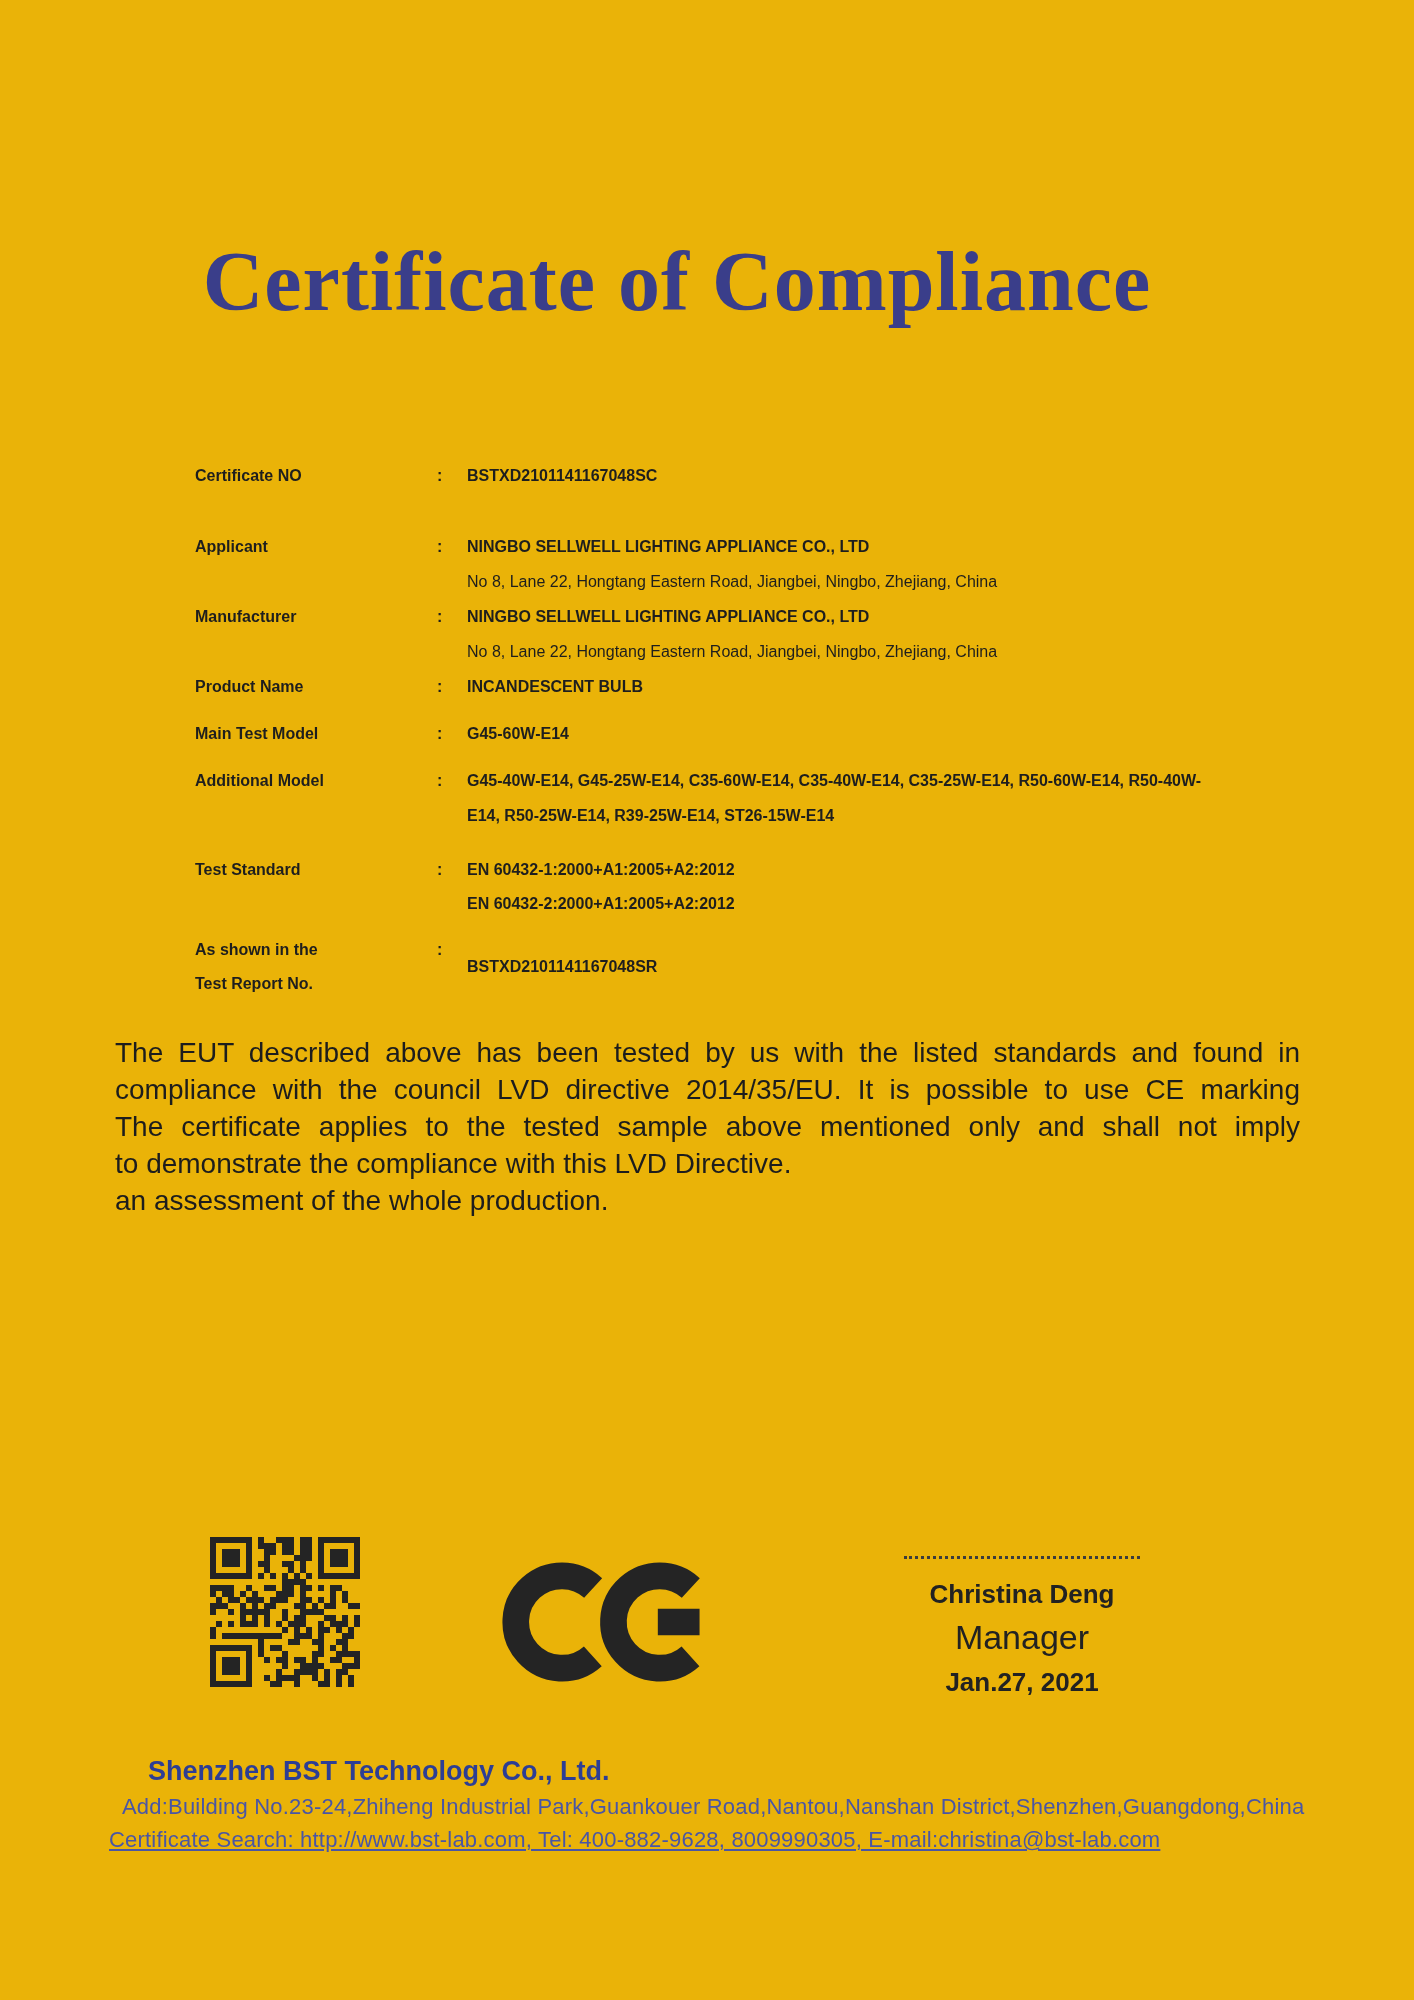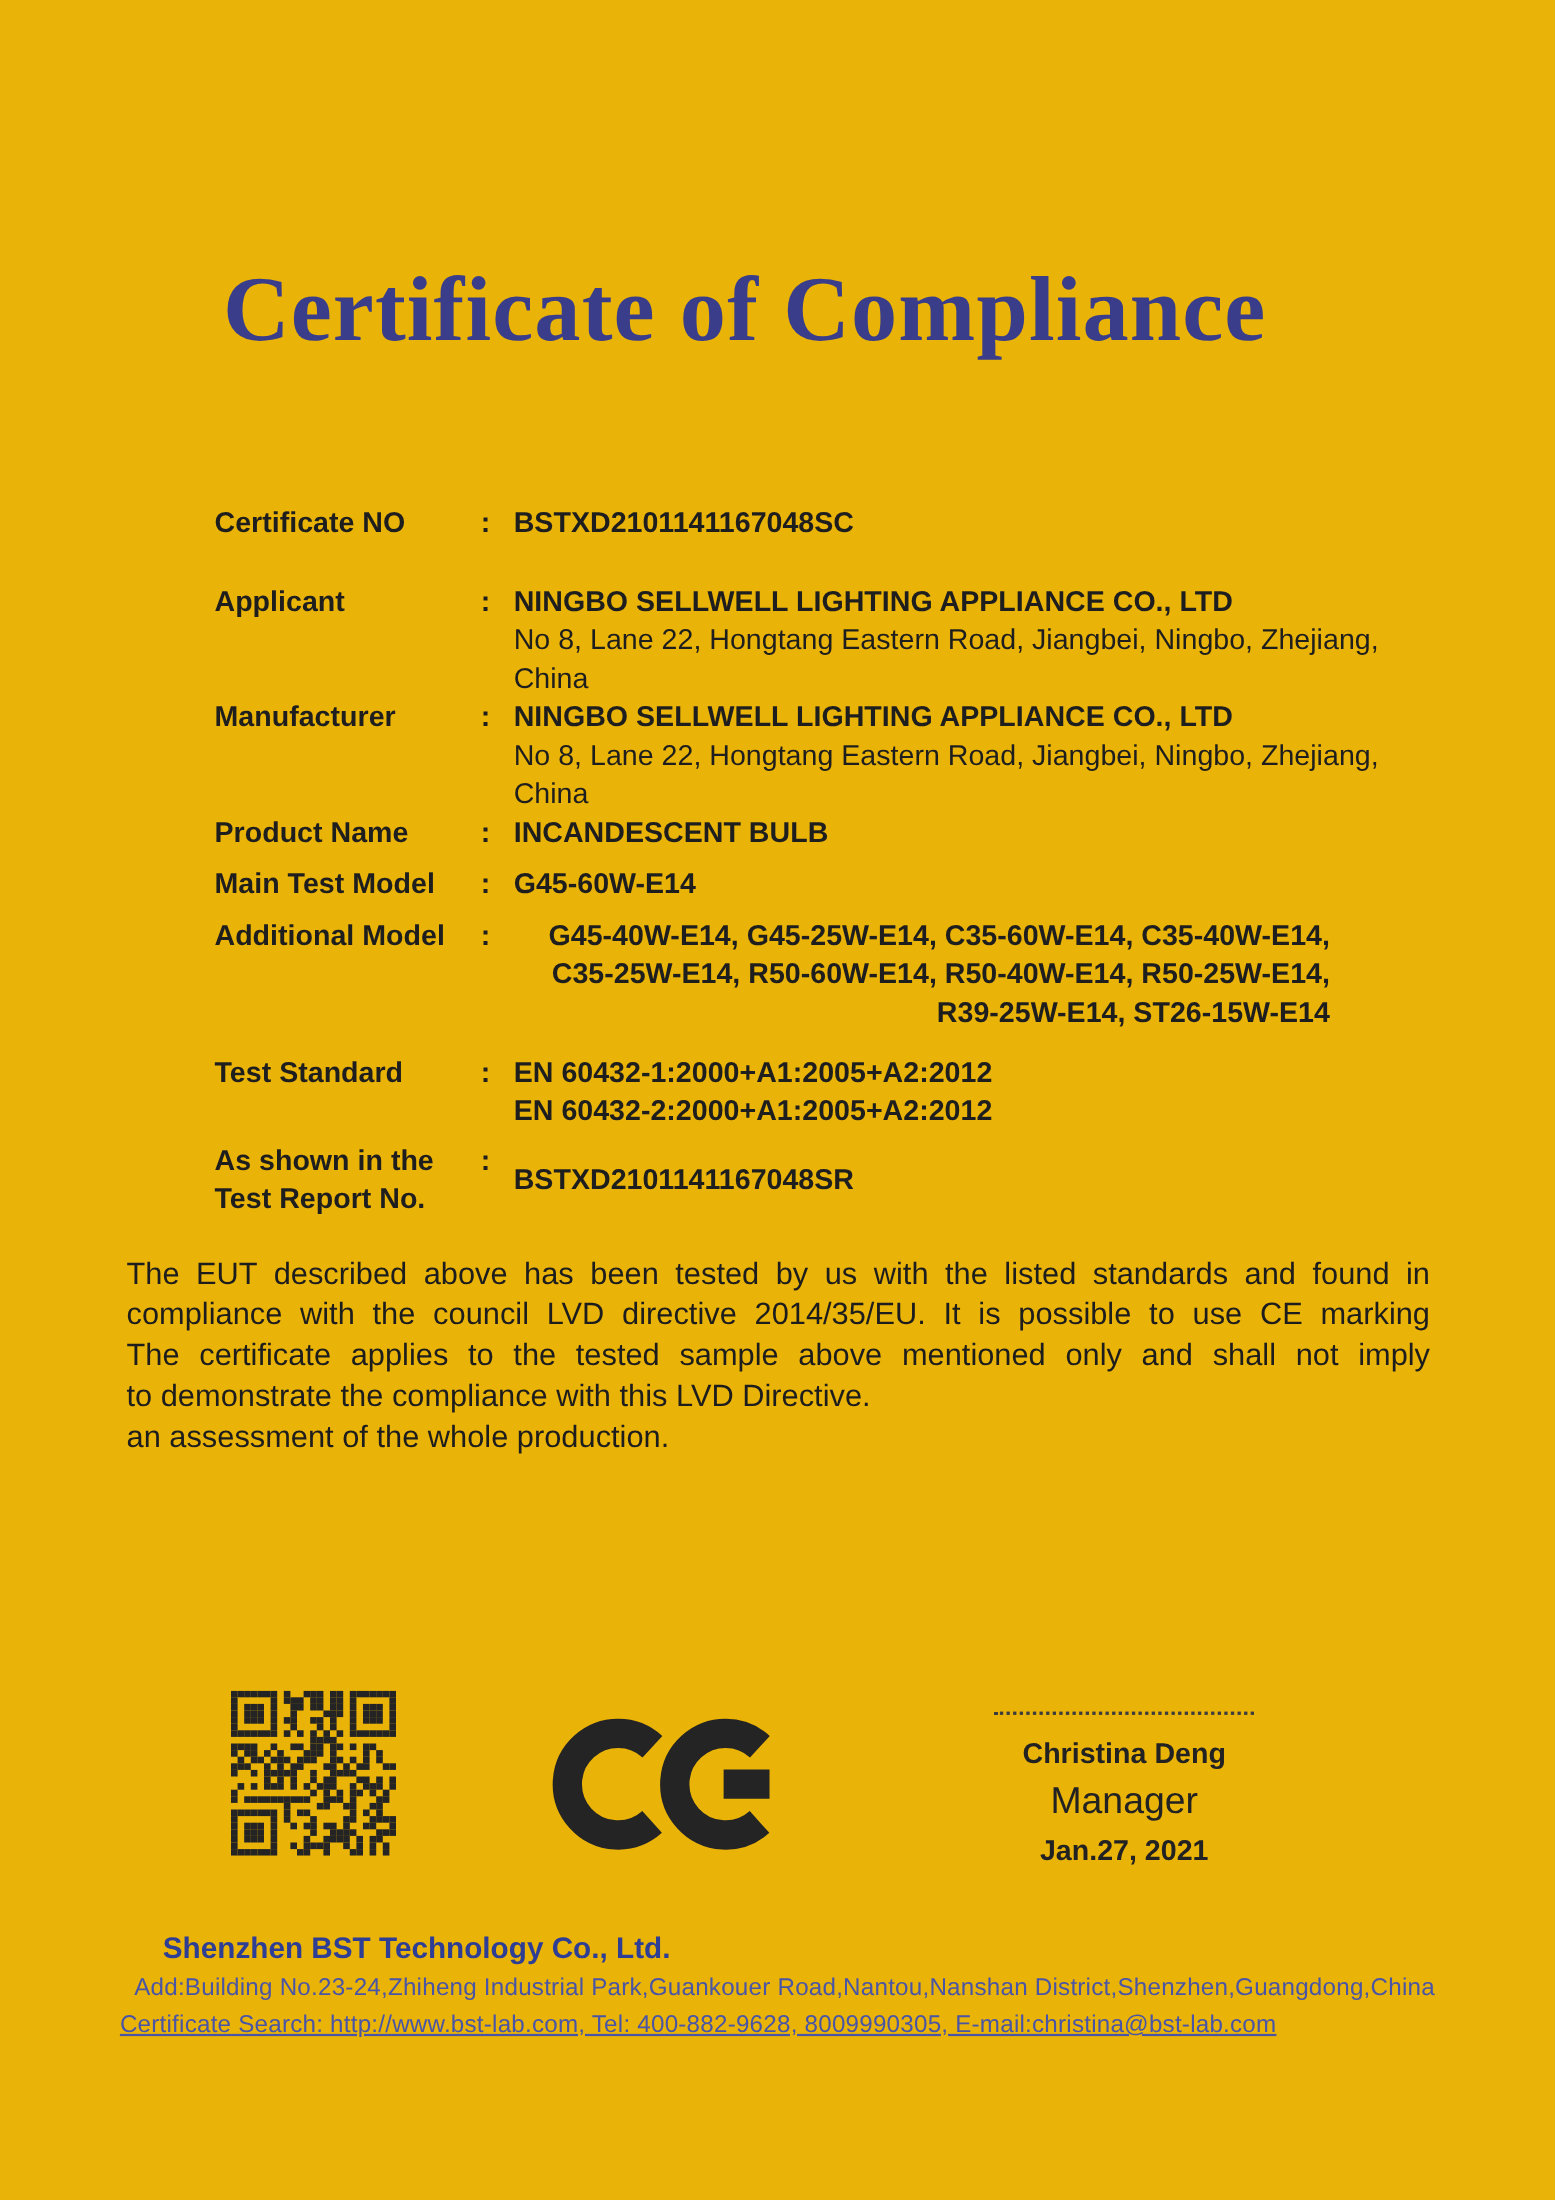--- a/index.html
+++ b/index.html
@@ -13,28 +13,28 @@
     text-align:center;
     font-family:"Liberation Serif",serif;
     font-weight:bold;
     font-size:84px;
     line-height:1;
     letter-spacing:1px;
     color:#3a3e8a;
   }
 
   
-  .fields{margin:134px 0 0 195px;width:1117px;font-size:26px;}
+  .fields{margin:134px 0 0 195px;width:1117px;font-size:16px;}
   .frow{display:grid;grid-template-columns:242px 30px 845px;line-height:35px;}
   .frow .lbl{font-weight:bold;}
   .frow .colon{font-weight:bold;text-align:left;}
   .frow .val{font-weight:bold;}
   .frow .val .addr{font-weight:normal;}
   .frow.tight{line-height:34px;}
-  .val.narrow{max-width:742px;text-align:right;}
+  .val.narrow{max-width:742px;}
   .mb36{margin-bottom:36px;}
   .mb12{margin-bottom:12px;}
   .mb20{margin-bottom:20px;}
   .report-val{align-self:center;}
 
   
   .paras{margin:33px 0 0 115px;width:1185px;font-size:28px;line-height:37px;color:#1d1d1d;}
   .pline{text-align:justify;text-align-last:justify;}
   .pline.last{text-align-last:left;}
 

